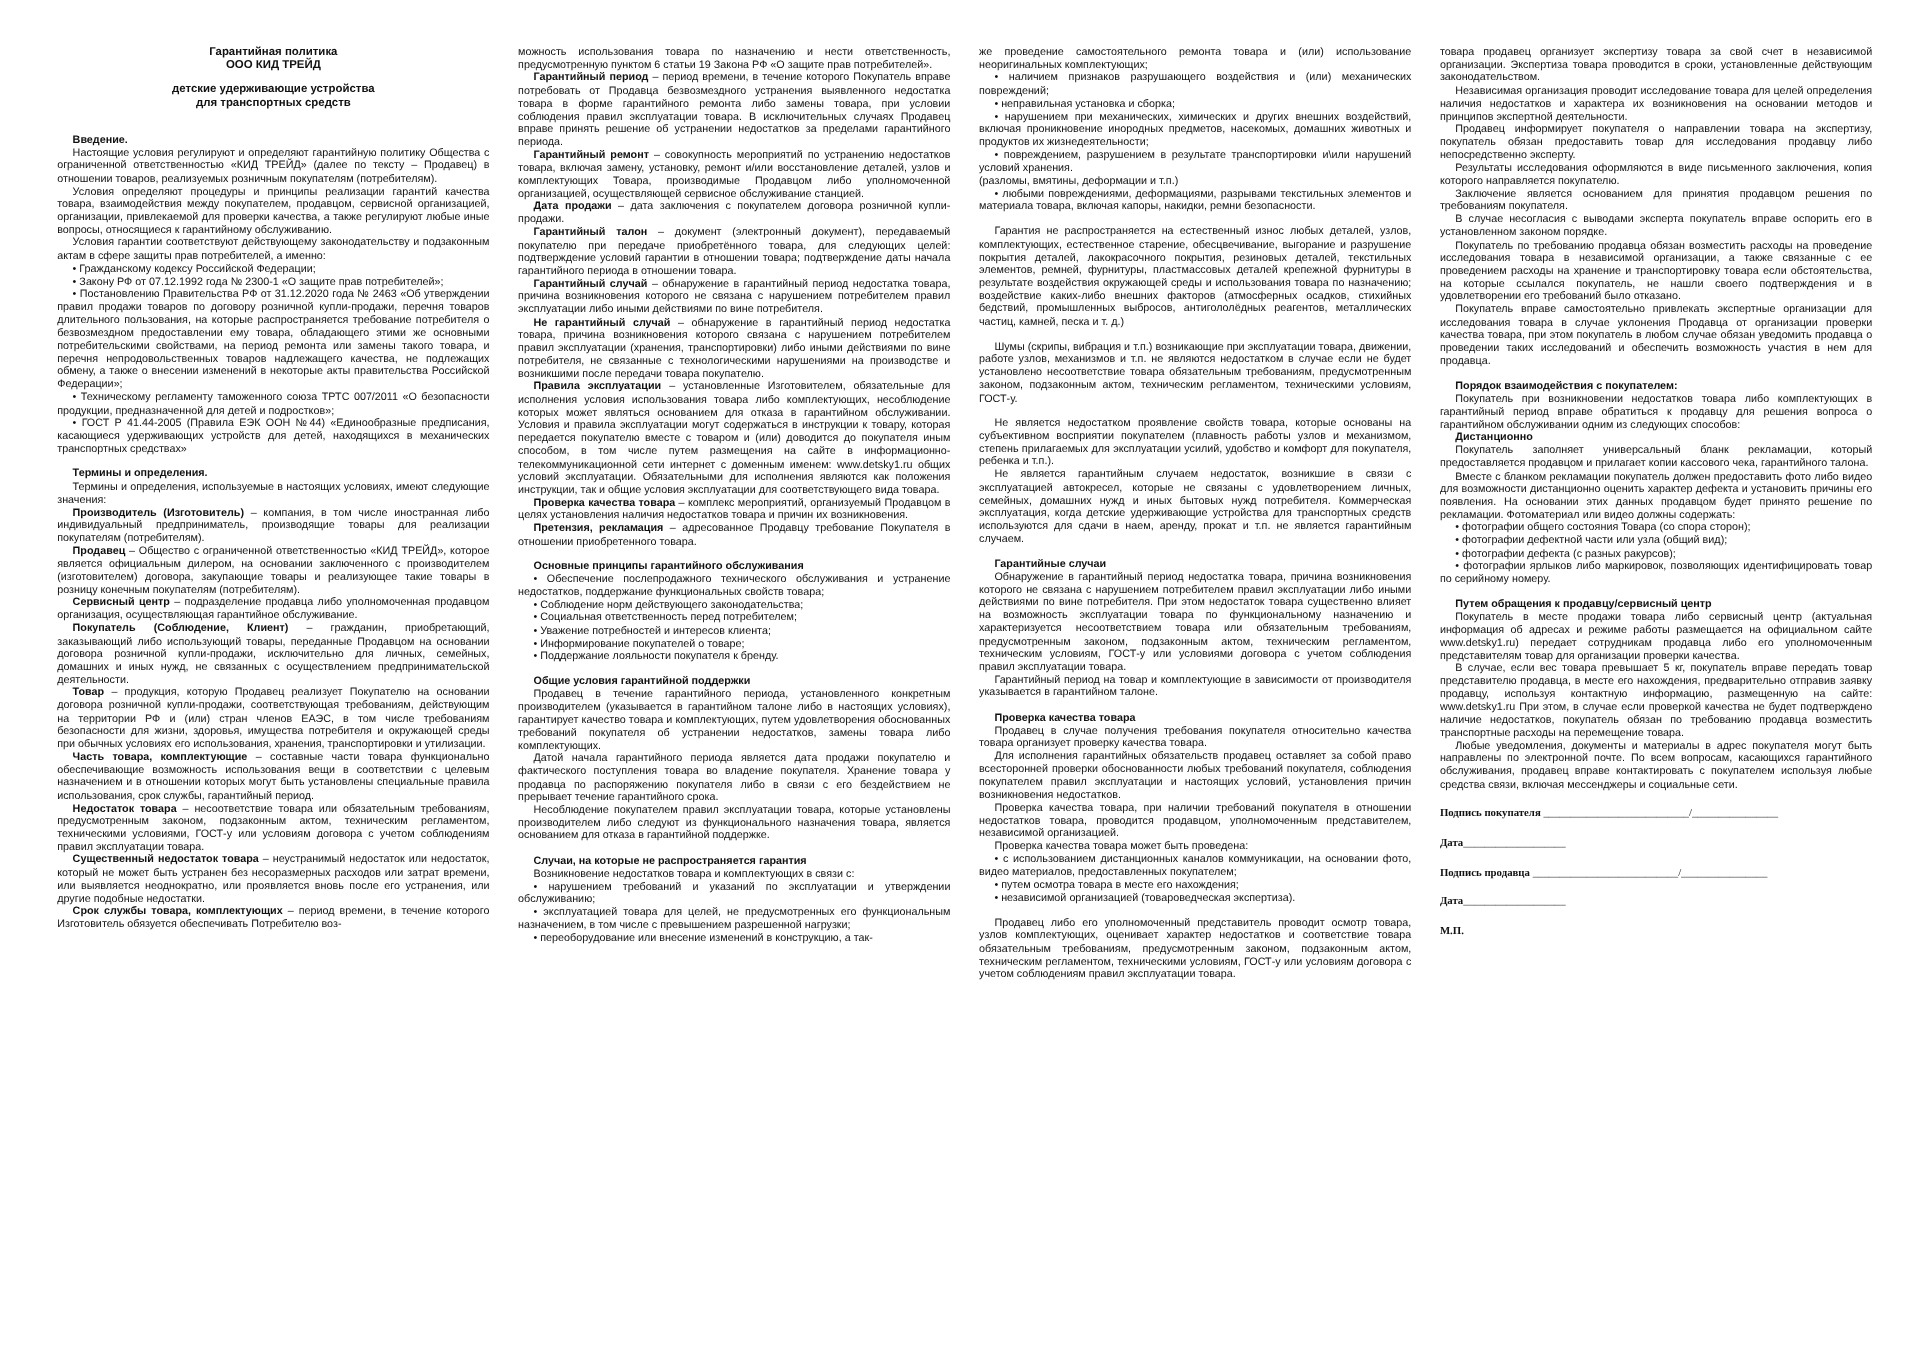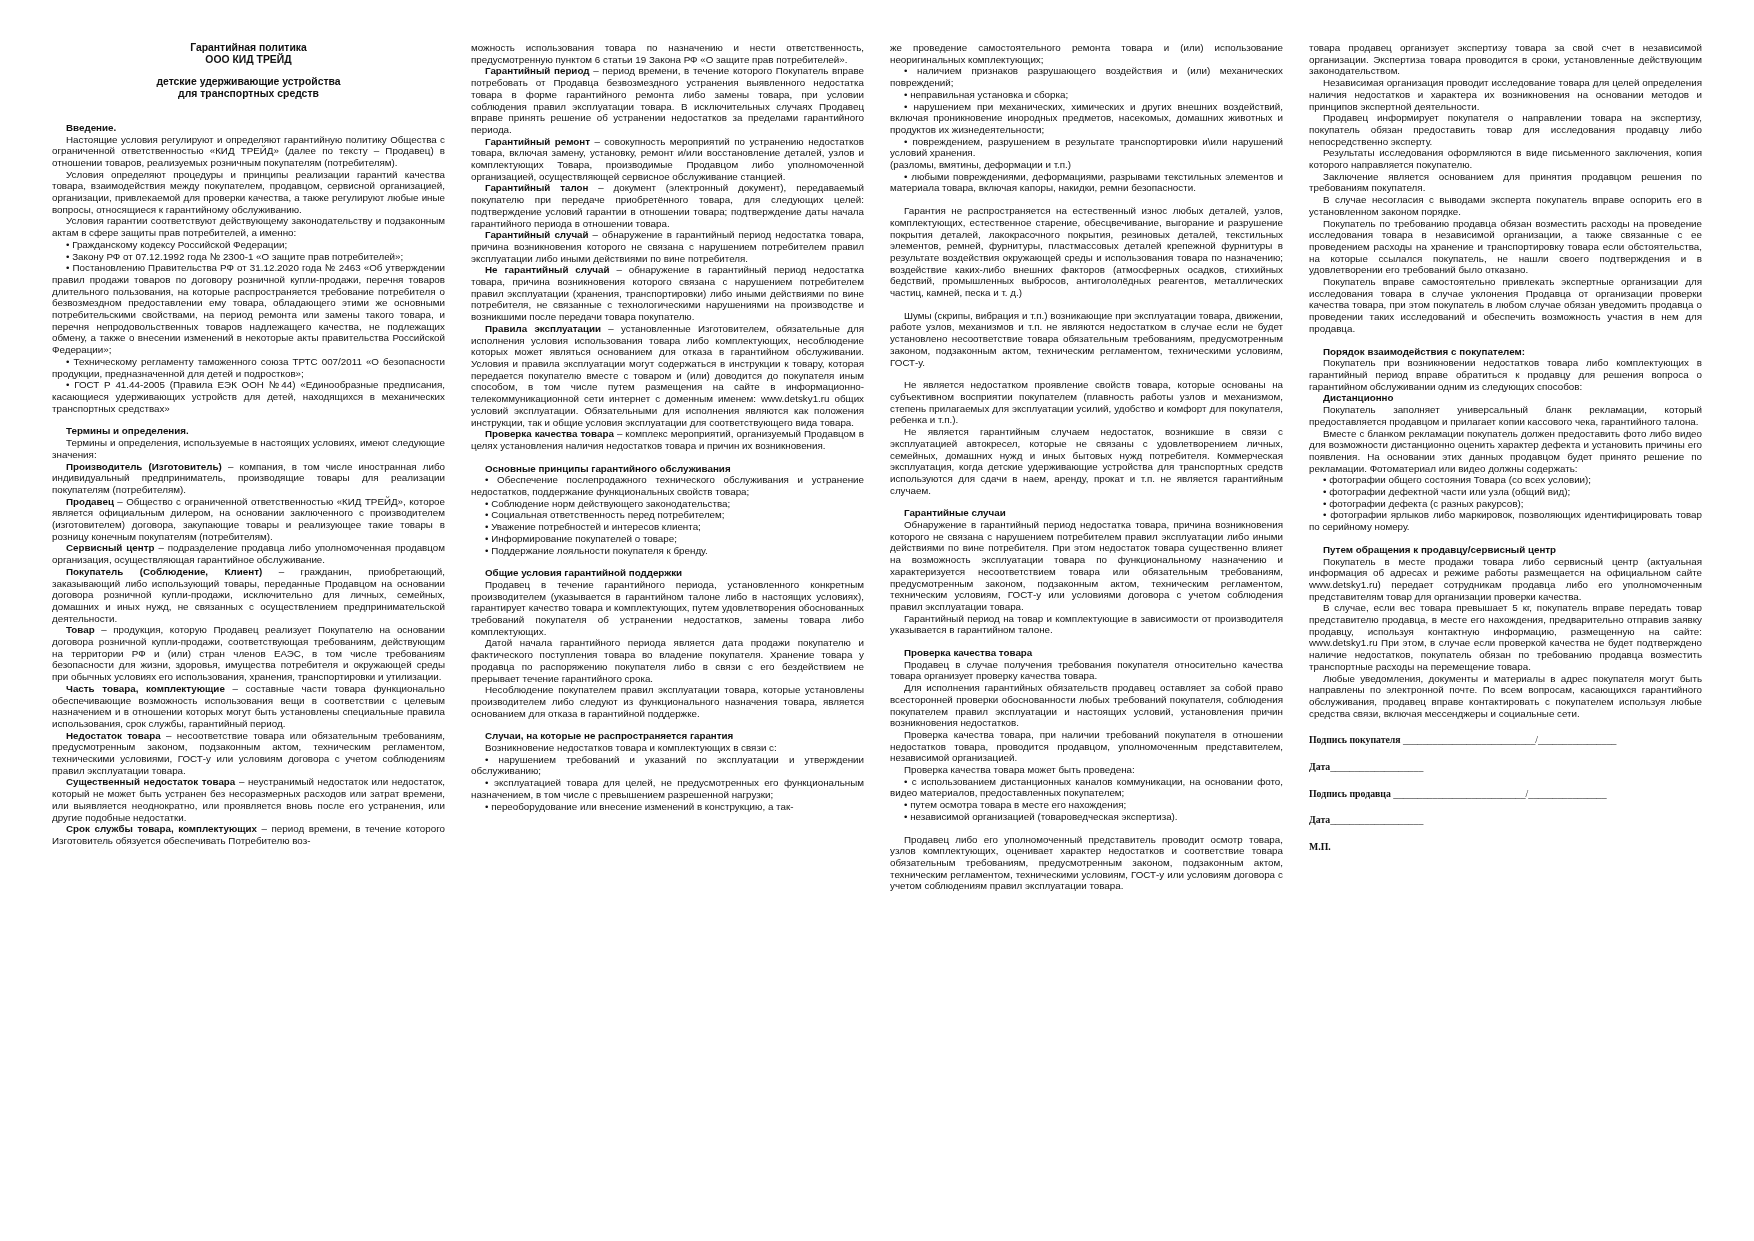--- a/index.html
+++ b/index.html
@@ -57,25 +57,27 @@
       <div class="blk d"><span class="lead">Товар</span> – продукция, которую Продавец реализует Покупателю на основании договора розничной купли-продажи, соответствующая требованиям, действующим на территории РФ и (или) стран членов ЕАЭС, в том числе требованиям безопасности для жизни, здоровья, имущества потребителя и окружающей среды при обычных условиях его использования, хранения, транспортировки и утилизации.</div>
       <div class="blk d"><span class="lead">Часть товара, комплектующие</span> – составные части товара функционально обеспечивающие возможность использования вещи в соответствии с целевым назначением и в отношении которых могут быть установлены специальные правила использования, срок службы, гарантийный период.</div>
       <div class="blk d"><span class="lead">Недостаток товара</span> – несоответствие товара или обязательным требованиям, предусмотренным законом, подзаконным актом, техническим регламентом, техническими условиями, ГОСТ-у или условиям договора с учетом соблюдениям правил эксплуатации товара.</div>
       <div class="blk d"><span class="lead">Существенный недостаток товара</span> – неустранимый недостаток или недостаток, который не может быть устранен без несоразмерных расходов или затрат времени, или выявляется неоднократно, или проявляется вновь после его устранения, или другие подобные недостатки.</div>
       <div class="blk d"><span class="lead">Срок службы товара, комплектующих</span> – период времени, в течение которого Изготовитель обязуется обеспечивать Потребителю воз-</div>
     </div>
   <div class="col">
       <div class="blk f">можность использования товара по назначению и нести ответственность, предусмотренную пунктом 6 статьи 19 Закона РФ «О защите прав потребителей».</div>
       <div class="blk d"><span class="lead">Гарантийный период</span> – период времени, в течение которого Покупатель вправе потребовать от Продавца безвозмездного устранения выявленного недостатка товара в форме гарантийного ремонта либо замены товара, при условии соблюдения правил эксплуатации товара. В исключительных случаях Продавец вправе принять решение об устранении недостатков за пределами гарантийного периода.</div>
       <div class="blk d"><span class="lead">Гарантийный ремонт</span> – совокупность мероприятий по устранению недостатков товара, включая замену, установку, ремонт и/или восстановление деталей, узлов и комплектующих Товара, производимые Продавцом либо уполномоченной организацией, осуществляющей сервисное обслуживание станцией.</div>
+      <div class="blk d"><span class="lead">Дата продажи</span> – дата заключения с покупателем договора розничной купли-продажи.</div>
       <div class="blk d"><span class="lead">Гарантийный талон</span> – документ (электронный документ), передаваемый покупателю при передаче приобретённого товара, для следующих целей: подтверждение условий гарантии в отношении товара; подтверждение даты начала гарантийного периода в отношении товара.</div>
       <div class="blk d"><span class="lead">Гарантийный случай</span> – обнаружение в гарантийный период недостатка товара, причина возникновения которого не связана с нарушением потребителем правил эксплуатации либо иными действиями по вине потребителя.</div>
       <div class="blk d"><span class="lead">Не гарантийный случай</span> – обнаружение в гарантийный период недостатка товара, причина возникновения которого связана с нарушением потребителем правил эксплуатации (хранения, транспортировки) либо иными действиями по вине потребителя, не связанные с технологическими нарушениями на производстве и возникшими после передачи товара покупателю.</div>
       <div class="blk d"><span class="lead">Правила эксплуатации</span> – установленные Изготовителем, обязательные для исполнения условия использования товара либо комплектующих, несоблюдение которых может являться основанием для отказа в гарантийном обслуживании. Условия и правила эксплуатации могут содержаться в инструкции к товару, которая передается покупателю вместе с товаром и (или) доводится до покупателя иным способом, в том числе путем размещения на сайте в информационно-телекоммуникационной сети интернет с доменным именем: www.detsky1.ru общих условий эксплуатации. Обязательными для исполнения являются как положения инструкции, так и общие условия эксплуатации для соответствующего вида товара.</div>
       <div class="blk d"><span class="lead">Проверка качества товара</span> – комплекс мероприятий, организуемый Продавцом в целях установления наличия недостатков товара и причин их возникновения.</div>
+      <div class="blk d"><span class="lead">Претензия, рекламация</span> – адресованное Продавцу требование Покупателя в отношении приобретенного товара.</div>
       <div class="blk g"></div>
       <div class="blk h">Основные принципы гарантийного обслуживания</div>
       <div class="blk u">• Обеспечение послепродажного технического обслуживания и устранение недостатков, поддержание функциональных свойств товара;</div>
       <div class="blk u">• Соблюдение норм действующего законодательства;</div>
       <div class="blk u">• Социальная ответственность перед потребителем;</div>
       <div class="blk u">• Уважение потребностей и интересов клиента;</div>
       <div class="blk u">• Информирование покупателей о товаре;</div>
       <div class="blk u">• Поддержание лояльности покупателя к бренду.</div>
       <div class="blk g"></div>
       <div class="blk h">Общие условия гарантийной поддержки</div>
@@ -128,21 +130,21 @@
       <div class="blk p">Заключение является основанием для принятия продавцом решения по требованиям покупателя.</div>
       <div class="blk p">В случае несогласия с выводами эксперта покупатель вправе оспорить его в установленном законом порядке.</div>
       <div class="blk p">Покупатель по требованию продавца обязан возместить расходы на проведение исследования товара в независимой организации, а также связанные с ее проведением расходы на хранение и транспортировку товара если обстоятельства, на которые ссылался покупатель, не нашли своего подтверждения и в удовлетворении его требований было отказано.</div>
       <div class="blk p">Покупатель вправе самостоятельно привлекать экспертные организации для исследования товара в случае уклонения Продавца от организации проверки качества товара, при этом покупатель в любом случае обязан уведомить продавца о проведении таких исследований и обеспечить возможность участия в нем для продавца.</div>
       <div class="blk g"></div>
       <div class="blk h">Порядок взаимодействия с покупателем:</div>
       <div class="blk p">Покупатель при возникновении недостатков товара либо комплектующих в гарантийный период вправе обратиться к продавцу для решения вопроса о гарантийном обслуживании одним из следующих способов:</div>
       <div class="blk h">Дистанционно</div>
       <div class="blk p">Покупатель заполняет универсальный бланк рекламации, который предоставляется продавцом и прилагает копии кассового чека, гарантийного талона.</div>
       <div class="blk p">Вместе с бланком рекламации покупатель должен предоставить фото либо видео для возможности дистанционно оценить характер дефекта и установить причины его появления. На основании этих данных продавцом будет принято решение по рекламации. Фотоматериал или видео должны содержать:</div>
-      <div class="blk u">• фотографии общего состояния Товара (со всех условии);</div>
+      <div class="blk u">• фотографии общего состояния Товара (со спора сторон);</div>
       <div class="blk u">• фотографии дефектной части или узла (общий вид);</div>
       <div class="blk u">• фотографии дефекта (с разных ракурсов);</div>
       <div class="blk u">• фотографии ярлыков либо маркировок, позволяющих идентифицировать товар по серийному номеру.</div>
       <div class="blk g"></div>
       <div class="blk h">Путем обращения к продавцу/сервисный центр</div>
       <div class="blk p">Покупатель в месте продажи товара либо сервисный центр (актуальная информация об адресах и режиме работы размещается на официальном сайте www.detsky1.ru) передает сотрудникам продавца либо его уполномоченным представителям товар для организации проверки качества.</div>
       <div class="blk p">В случае, если вес товара превышает 5 кг, покупатель вправе передать товар представителю продавца, в месте его нахождения, предварительно отправив заявку продавцу, используя контактную информацию, размещенную на сайте: www.detsky1.ru   При этом, в случае если проверкой качества не будет подтверждено наличие недостатков, покупатель обязан по требованию продавца возместить транспортные расходы на перемещение товара.</div>
       <div class="blk p">Любые уведомления, документы и материалы в адрес покупателя могут быть направлены по электронной почте. По всем вопросам, касающихся гарантийного обслуживания, продавец вправе контактировать с покупателем используя любые средства связи, включая мессенджеры и социальные сети.</div>
       <div class="blk g"></div>
       <div class="blk s"><span class="lead">Подпись покупателя </span>___________________________/________________</div>

